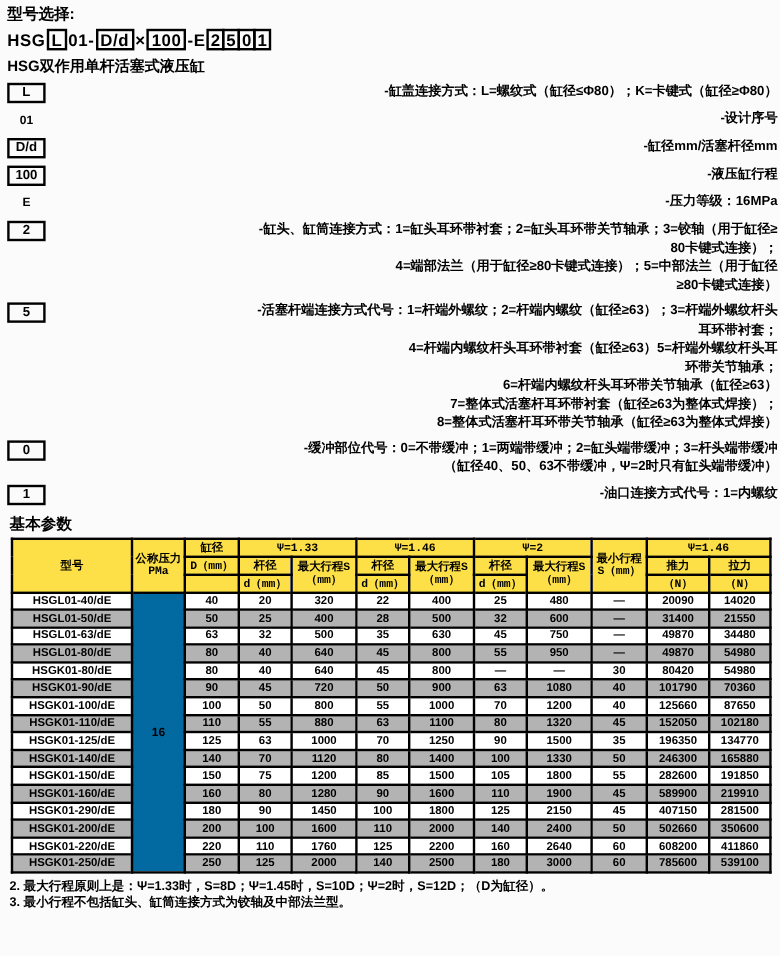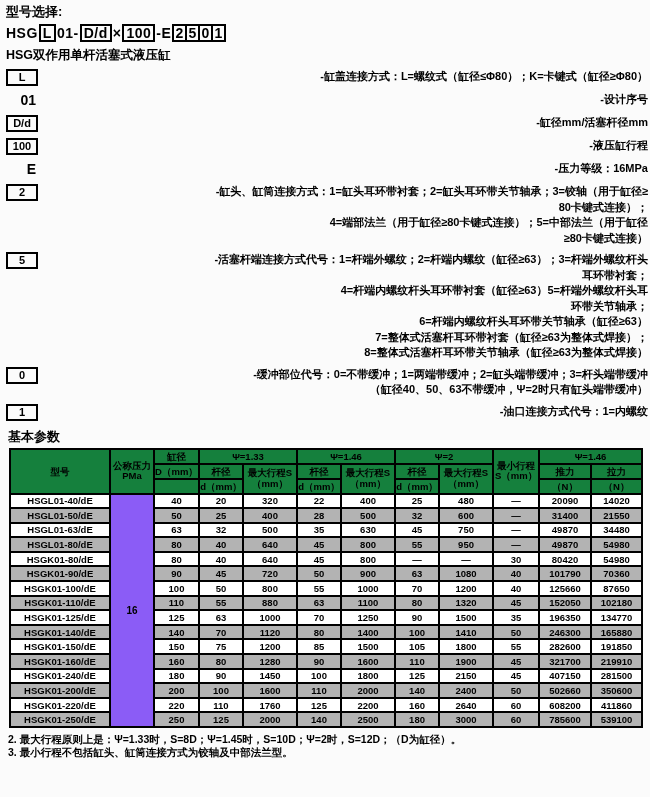--- a/index.html
+++ b/index.html
@@ -11,34 +11,34 @@
   .page{padding:4px 2px 0 6px;}
   .sec-title{font-size:13px;line-height:16px;}
   .model-line{font-size:14px;line-height:20px;margin:3px 0 4px 0;letter-spacing:0.5px;}
   .mbox{display:inline-block;border:2px solid #000;padding:0 2px;line-height:14px;margin:0 1px;}
   .dbox{display:inline-block;border:2px solid #000;width:11px;text-align:center;line-height:14px;margin-left:-2px;}
   .dbox.first{margin-left:1px;}
   .subtitle{font-size:12.5px;line-height:16px;margin-bottom:6px;}
   .legend-item{display:flex;margin-bottom:6px;font-size:11px;}
   .code-col{flex:none;width:34px;margin-right:5px;}
   .codebox{display:inline-block;width:28px;text-align:center;border:2px solid #000;line-height:13px;font-size:11px;}
-  .codeplain{display:inline-block;width:28px;text-align:right;border:2px solid transparent;line-height:13px;font-size:14px;}
+  .codeplain{display:inline-block;width:28px;text-align:center;border:2px solid transparent;line-height:13px;font-size:10px;}
   .lines{flex:1;}
   .lline{line-height:15.5px;white-space:nowrap;text-align:right;}
   .i46{margin-left:46px}.i57{margin-left:25px}.i60{margin-left:60px}
   .i118{margin-left:118px}.i123{margin-left:123px}.i128{margin-left:116px}
   .i130{margin-left:130px}.i140{margin-left:140px}
   .params-title{font-size:13px;line-height:16px;margin:8px 0 3px 2px;}
   table{border-collapse:collapse;table-layout:fixed;width:632px;margin-left:3px;}
   th,td{border:2px solid #000;padding:0;text-align:center;overflow:hidden;white-space:nowrap;}
-  thead th{background:#15803d;font-size:9.5px;line-height:11px;height:13px;}
+  thead th{background:#fde047;font-size:9.5px;line-height:11px;height:13px;font-family:Liberation Mono, monospace;}
   thead .two-line div{line-height:10.5px;font-size:9.5px;}
   tbody td{font-size:9.5px;height:12.6px;background:#ffffff;}
   tbody tr.alt td{background:#b3b3b3;}
-  tbody td.pressure{background:#8b5cf6;font-size:10px;}
+  tbody td.pressure{background:#0369a1;font-size:10px;}
   .notes{margin:5px 0 0 2px;font-size:10.5px;}
   .note-line{line-height:12.5px;white-space:nowrap;}
 </style>
 </head>
 <body>
 
 <div class="page">
 
   <div class="sec-title">型号选择:</div>
 
@@ -302,21 +302,21 @@
           <td>134770</td>
         </tr>
         <tr class="alt">
           <td>HSGK01-140/dE</td>
           <td>140</td>
           <td>70</td>
           <td>1120</td>
           <td>80</td>
           <td>1400</td>
           <td>100</td>
-          <td>1410</td>
+          <td>1330</td>
           <td>50</td>
           <td>246300</td>
           <td>165880</td>
         </tr>
         <tr>
           <td>HSGK01-150/dE</td>
           <td>150</td>
           <td>75</td>
           <td>1200</td>
           <td>85</td>
@@ -330,25 +330,25 @@
         <tr class="alt">
           <td>HSGK01-160/dE</td>
           <td>160</td>
           <td>80</td>
           <td>1280</td>
           <td>90</td>
           <td>1600</td>
           <td>110</td>
           <td>1900</td>
           <td>45</td>
-          <td>321700</td>
+          <td>589900</td>
           <td>219910</td>
         </tr>
         <tr>
-          <td>HSGK01-240/dE</td>
+          <td>HSGK01-290/dE</td>
           <td>180</td>
           <td>90</td>
           <td>1450</td>
           <td>100</td>
           <td>1800</td>
           <td>125</td>
           <td>2150</td>
           <td>45</td>
           <td>407150</td>
           <td>281500</td>

